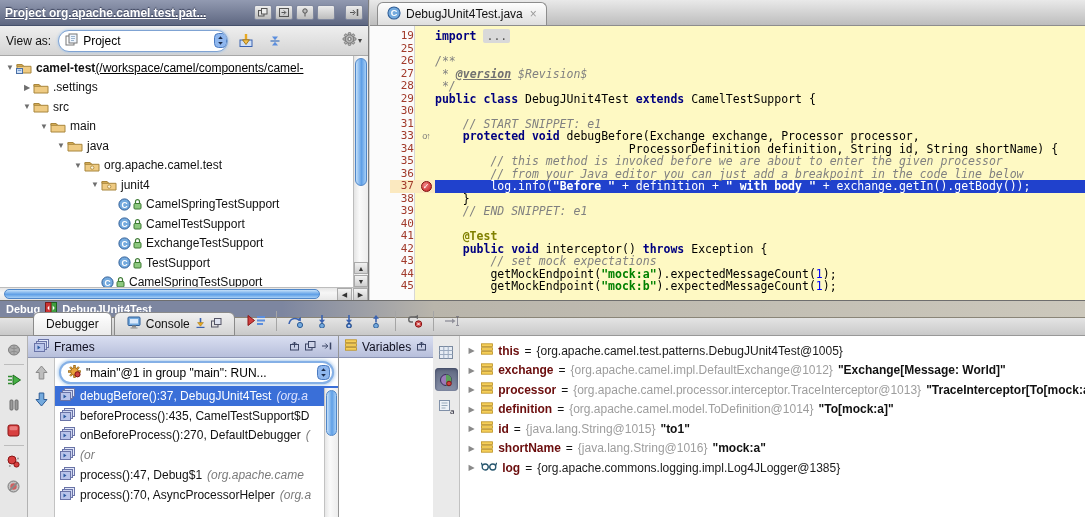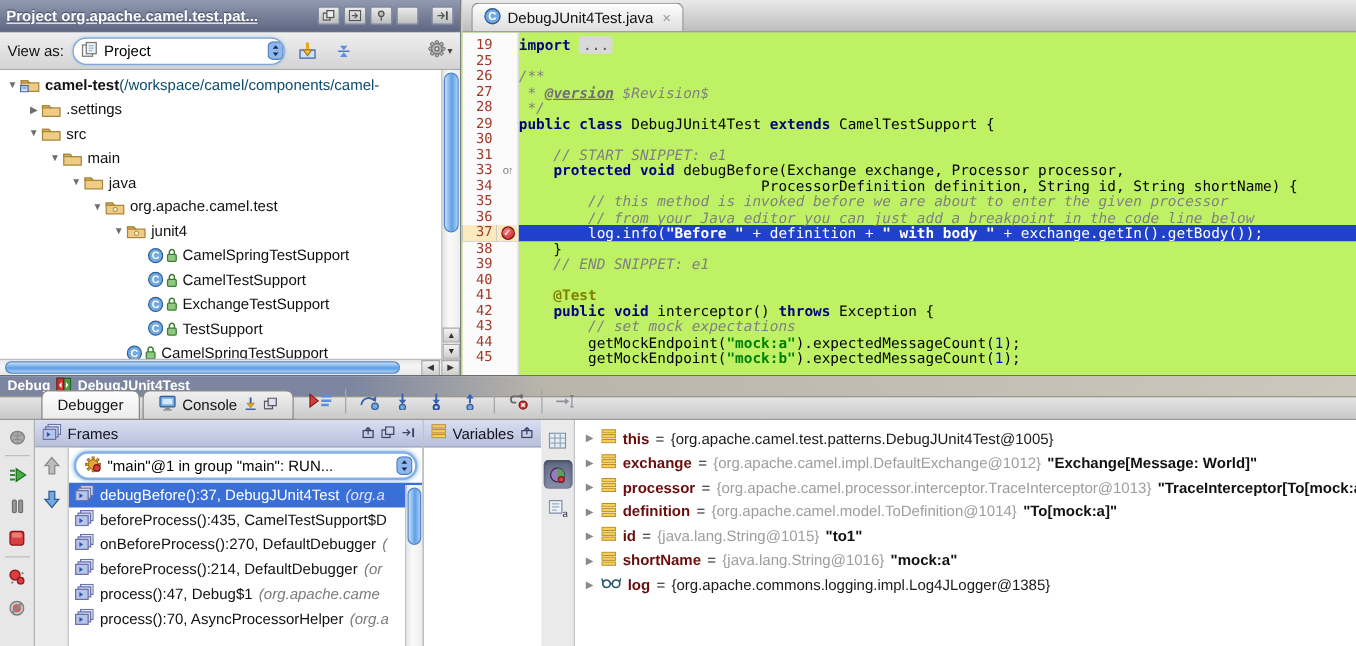--- a/index.html
+++ b/index.html
@@ -22,37 +22,37 @@
   .tb-ic { width:22px; height:22px; display:flex; align-items:center; justify-content:center; }
   .gear-wrap { margin-left:auto; display:flex; align-items:center; }
   .gear-caret { font-size:8px; color:#444; margin-left:1px; }
 
   #tree { flex:1; position:relative; overflow:hidden; background:#fff; padding-top:2px; }
   .tree-row { height:19.5px; display:flex; align-items:center; white-space:nowrap; }
   .tw-arrow { width:12px; flex:none; text-align:center; color:#6e6e6e; font-size:8px; }
   .tw-icons { display:flex; align-items:center; gap:2px; margin-right:4px; }
   .tree-label { color:#111; }
   .tree-label.bold { font-weight:bold; }
-  .tree-suffix { color:#0c4a6e; }
+  .tree-suffix { color:#000000;text-decoration:underline; }
 
   
   .vscroll { position:absolute; right:0; top:0; bottom:13px; width:15px; background:linear-gradient(to right,#e4e4e4,#fafafa 40%,#ededed); border-left:1px solid #bdbdbd; z-index:5; }
   .vthumb { position:absolute; left:1px; width:12px; border-radius:6px; background:linear-gradient(to right,#c4e0fa,#5f9fe6 55%,#a5cef6); border:1px solid #4f86c8; }
   .scroll-btn { position:absolute; left:0; width:14px; height:12px; text-align:center; font-size:7px; color:#333; background:linear-gradient(#f2f2f2,#cfcfcf); border:1px solid #aaa; line-height:12px; }
   .hscroll { position:absolute; left:0; right:0; bottom:0; height:13px; background:linear-gradient(#e6e6e6,#f6f6f6 40%,#e8e8e8); border-top:1px solid #bdbdbd; z-index:6; }
   .hthumb { position:absolute; top:1px; height:10px; border-radius:5px; background:linear-gradient(#c4e0fa,#5f9fe6 55%,#a5cef6); border:1px solid #4f86c8; }
   .hbtn { position:absolute; top:0; width:15px; height:13px; text-align:center; font-size:7px; color:#333; background:linear-gradient(#f2f2f2,#cfcfcf); border:1px solid #aaa; line-height:12px; }
 
   
   #editor { position:absolute; left:370px; top:0; width:715px; height:300px; display:flex; flex-direction:column; }
   .tabbar { height:26px; flex:none; background:linear-gradient(#e9e9e9,#bdbdbd); border-bottom:1px solid #8d8d8d; display:flex; align-items:flex-end; padding-left:7px; }
   .tab { height:23px; background:linear-gradient(#fefefe,#dedede); border:1px solid #8d8d8d; border-bottom:none; border-radius:6px 6px 0 0; display:flex; align-items:center; gap:5px; padding:0 9px; color:#111; }
   .tab-close { color:#9a9a9a; font-size:12px; margin-left:2px; }
 
-  .code-area { flex:1; position:relative; background:#bef264; overflow:hidden; font-family:"DejaVu Sans Mono", monospace; font-size:11.5px; line-height:12.5px; padding-top:4px; }
+  .code-area { flex:1; position:relative; background:#fef9c3; overflow:hidden; font-family:"DejaVu Sans Mono", monospace; font-size:11.5px; line-height:12.5px; padding-top:4px;padding-left:20px; }
   #gutter-bg { position:absolute; left:0; top:0; bottom:0; width:45px; background:#fbfbfb; border-right:1px solid #d6d6d6; }
   #code-lines { position:relative; }
   .line { display:flex; height:12.5px; white-space:pre; }
   .ln { width:27px; flex:none; text-align:right; padding-right:3px; color:#a13a2b; font-size:11px; }
   .gic { width:18px; flex:none; display:flex; align-items:center; justify-content:center; }
   .codetext { flex:1; color:#000; }
   .line.exec { background:#2041cc; }
   .line.exec .ln, .line.exec .gic { background:#fbe9c0; }
   .line.exec .codetext span { color:#fff !important; }
   .s-kw { color:#000080; font-weight:bold; }
@@ -614,21 +614,20 @@
                   <span class="frame-method">onBeforeProcess():270, DefaultDebugger </span>
                   <span class="frame-pkg">(</span>
                 </div>
                 <div class="frame-row">
                   <span><svg width="15" height="13">
                       <rect x="4.5" y="0.5" width="10" height="8" fill="#e4e9fa" stroke="#6a74a8"></rect>
                       <rect x="2.5" y="2.5" width="10" height="8" fill="#cdd5f0" stroke="#6a74a8"></rect>
                       <rect x="0.5" y="4.5" width="10" height="8" fill="#b9c4ea" stroke="#6a74a8"></rect>
                       <path d="M3.5 6.5l3 2-3 2z" fill="#2a5aa0"></path>
                     </svg></span>
-                  <span class="frame-method">beforeProcess():214, DefaultDebugger </span>
                   <span class="frame-pkg">(or</span>
                 </div>
                 <div class="frame-row">
                   <span><svg width="15" height="13">
                       <rect x="4.5" y="0.5" width="10" height="8" fill="#e4e9fa" stroke="#6a74a8"></rect>
                       <rect x="2.5" y="2.5" width="10" height="8" fill="#cdd5f0" stroke="#6a74a8"></rect>
                       <rect x="0.5" y="4.5" width="10" height="8" fill="#b9c4ea" stroke="#6a74a8"></rect>
                       <path d="M3.5 6.5l3 2-3 2z" fill="#2a5aa0"></path>
                     </svg></span>
                   <span class="frame-method">process():47, Debug$1 </span>

